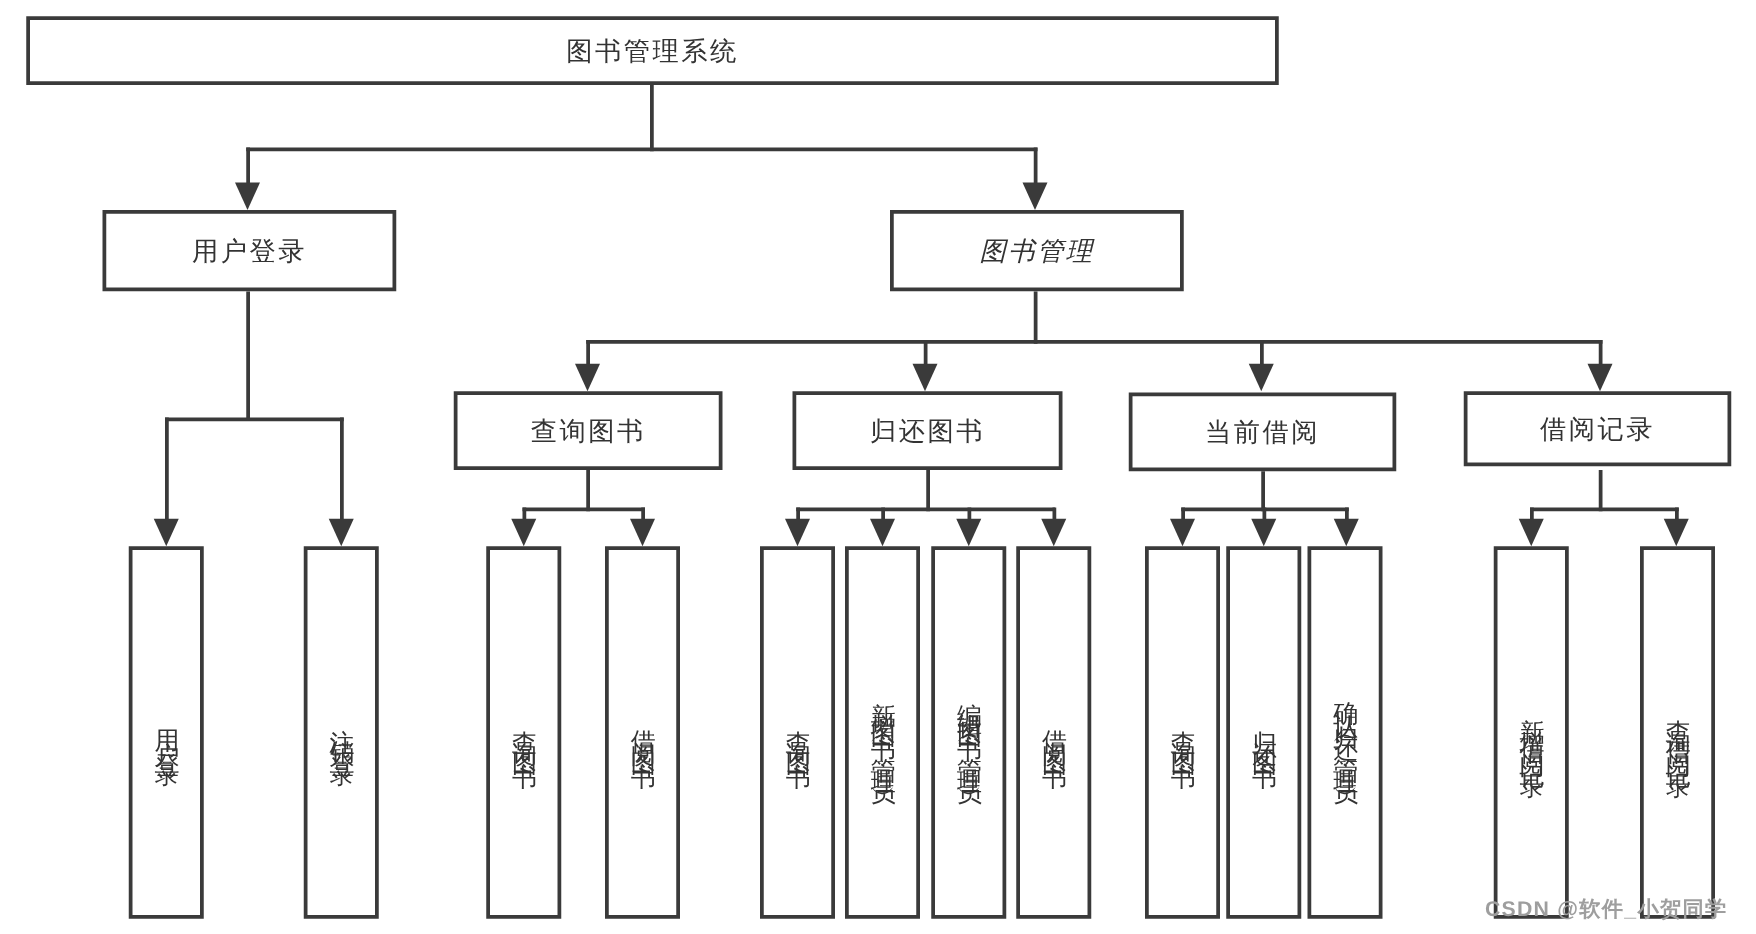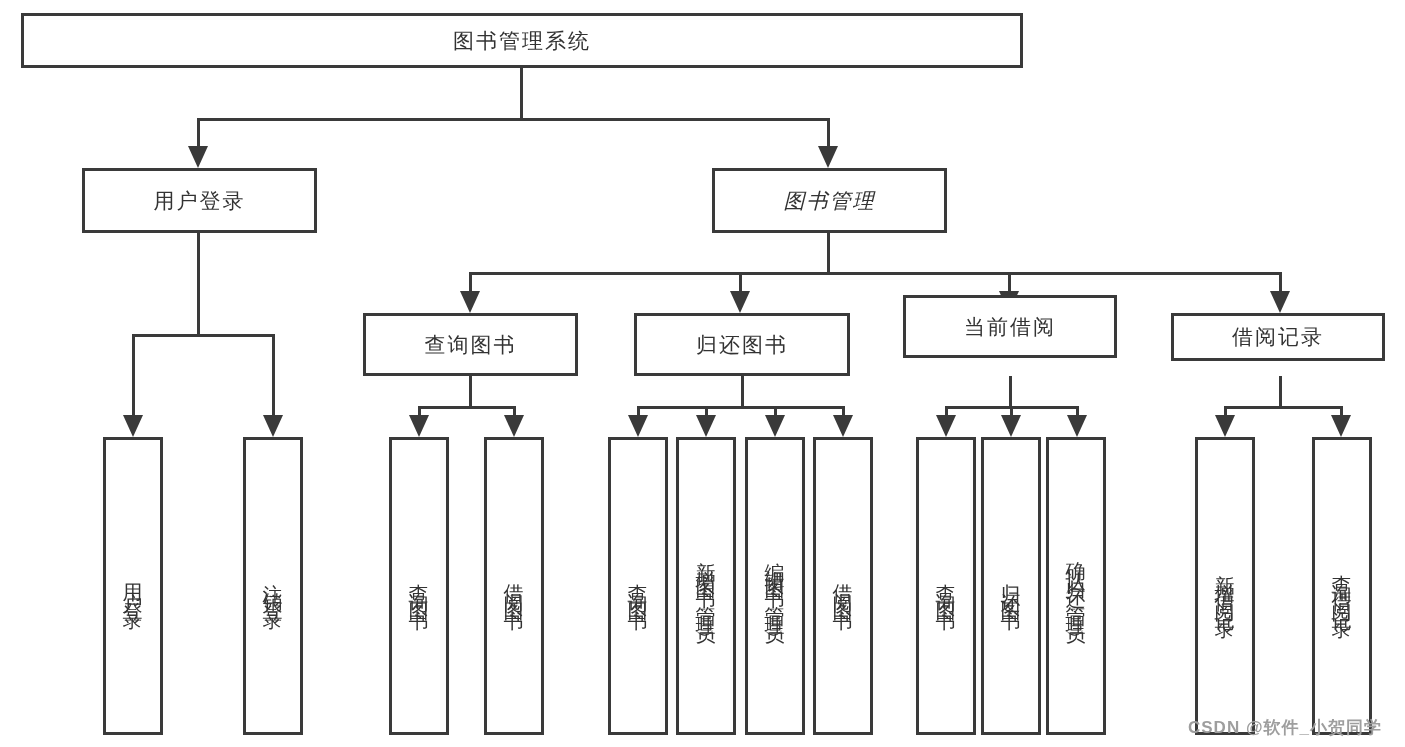--- a/index.html
+++ b/index.html
@@ -108,22 +108,22 @@
   <div class="vl" style="left:1340px;top:406px;height:12px;"></div>
   <div class="ar" style="left:1331px;top:415px;"></div>
 
   <div class="box" style="left:21px;top:13px;width:1002px;height:55px;">图书管理系统</div>
 
   <div class="box" style="left:82px;top:168px;width:235px;height:65px;">用户登录</div>
   <div class="box" style="left:712px;top:168px;width:235px;height:65px;font-style:italic;">图书管理</div>
 
   <div class="box" style="left:363px;top:313px;width:215px;height:63px;">查询图书</div>
   <div class="box" style="left:634px;top:313px;width:216px;height:63px;">归还图书</div>
-  <div class="box" style="left:903px;top:295px;width:214px;height:63px;">当前借阅</div>
-  <div class="box" style="left:1171px;top:313px;width:214px;height:48px;">借阅记录</div>
+  <div class="box" style="left:903px;top:314px;width:214px;height:63px;">当前借阅</div>
+  <div class="box" style="left:1171px;top:313px;width:214px;height:60px;">借阅记录</div>
 
   <div class="box leaf" style="left:103px;">用户登录</div>
   <div class="box leaf" style="left:243px;">注销登录</div>
 
   <div class="box leaf" style="left:389px;">查询图书</div>
   <div class="box leaf" style="left:484px;">借阅图书</div>
 
   <div class="box leaf" style="left:608px;">查询图书</div>
   <div class="box leaf" style="left:676px;">新增图书（管理员）</div>
   <div class="box leaf" style="left:745px;">编辑图书（管理员）</div>

